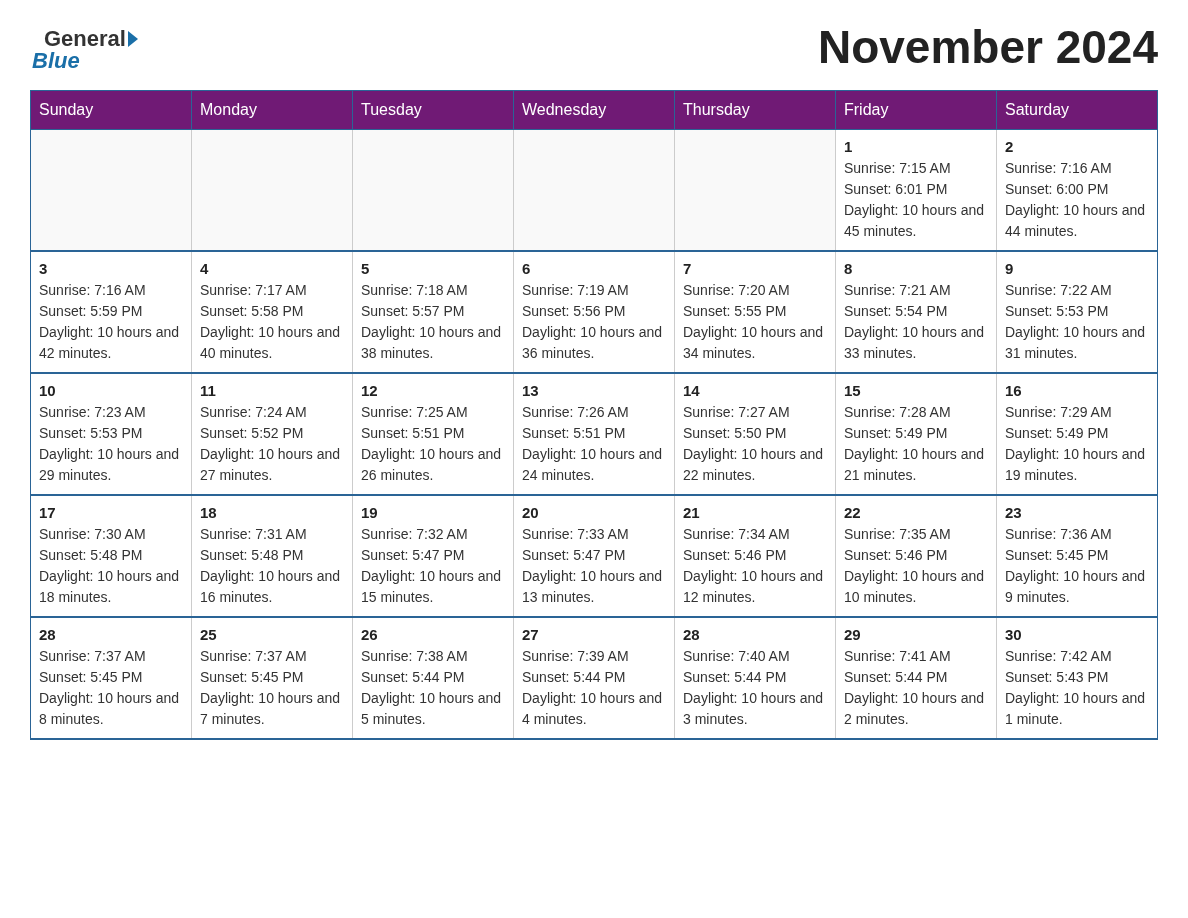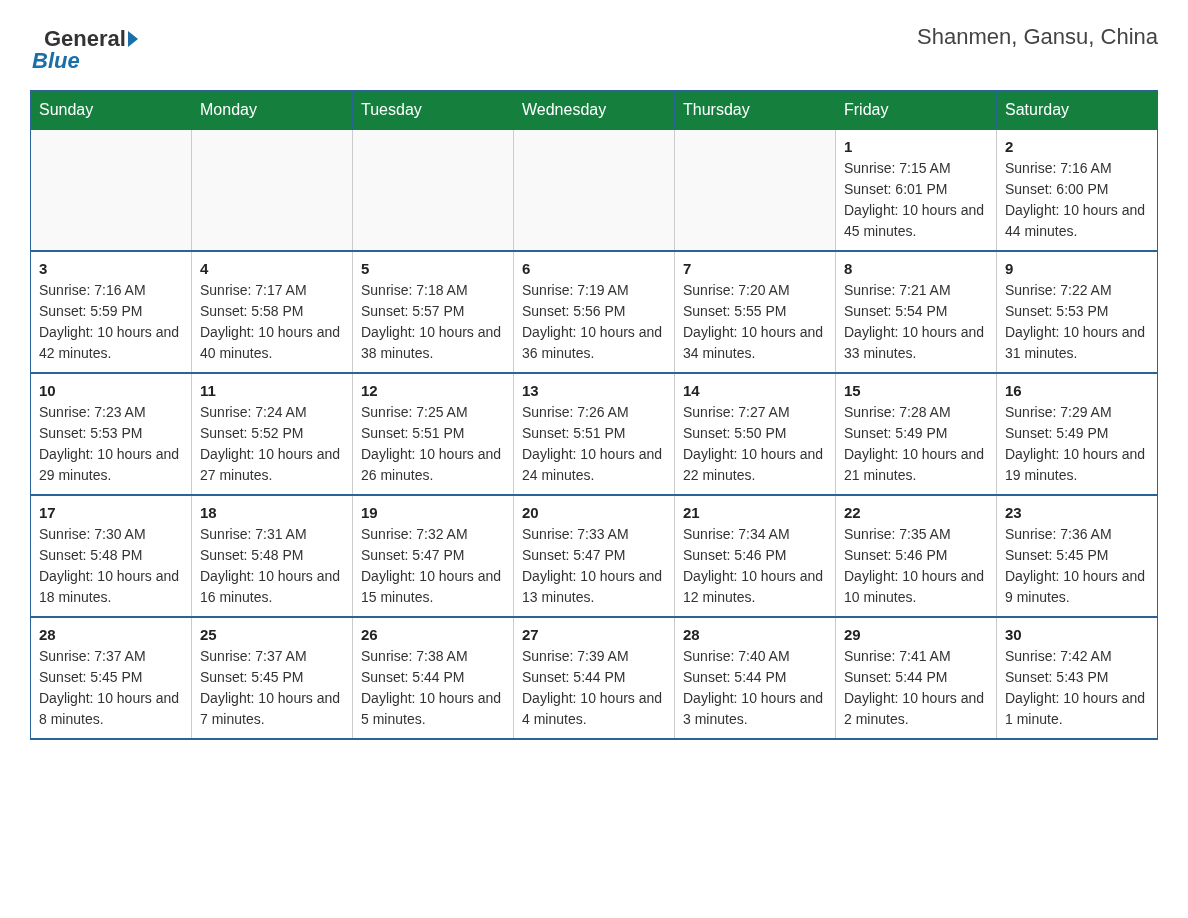--- a/index.html
+++ b/index.html
@@ -64,21 +64,21 @@
       font-size: 22px;
       color: #444;
       margin-top: 4px;
     }
     table {
       width: 100%;
       border-collapse: collapse;
       table-layout: fixed;
     }
     thead tr {
-      background: #15803d;
+      background: #701a75;
     }
     thead th {
       color: #fff;
       font-size: 16px;
       font-weight: normal;
       padding: 10px 8px;
       text-align: left;
       border: 1px solid #2a6496;
     }
     tbody tr {
@@ -125,21 +125,21 @@
   <div class="logo">
     <div class="logo-text">
       <span class="logo-general">General</span>
       <span class="logo-arrow"></span>
     </div>
     <div style="margin-top: -4px; margin-left: 2px;">
       <span class="logo-blue">Blue</span>
     </div>
   </div>
   <div class="title-area">
-    <div class="cal-subtitle">Shanmen, Gansu, China</div>
+    <div class="cal-title">November 2024</div>
   </div>
 </div>
 
 <table>
   <thead>
     <tr>
     <th>Sunday</th>
         <th>Monday</th>
         <th>Tuesday</th>
         <th>Wednesday</th>

